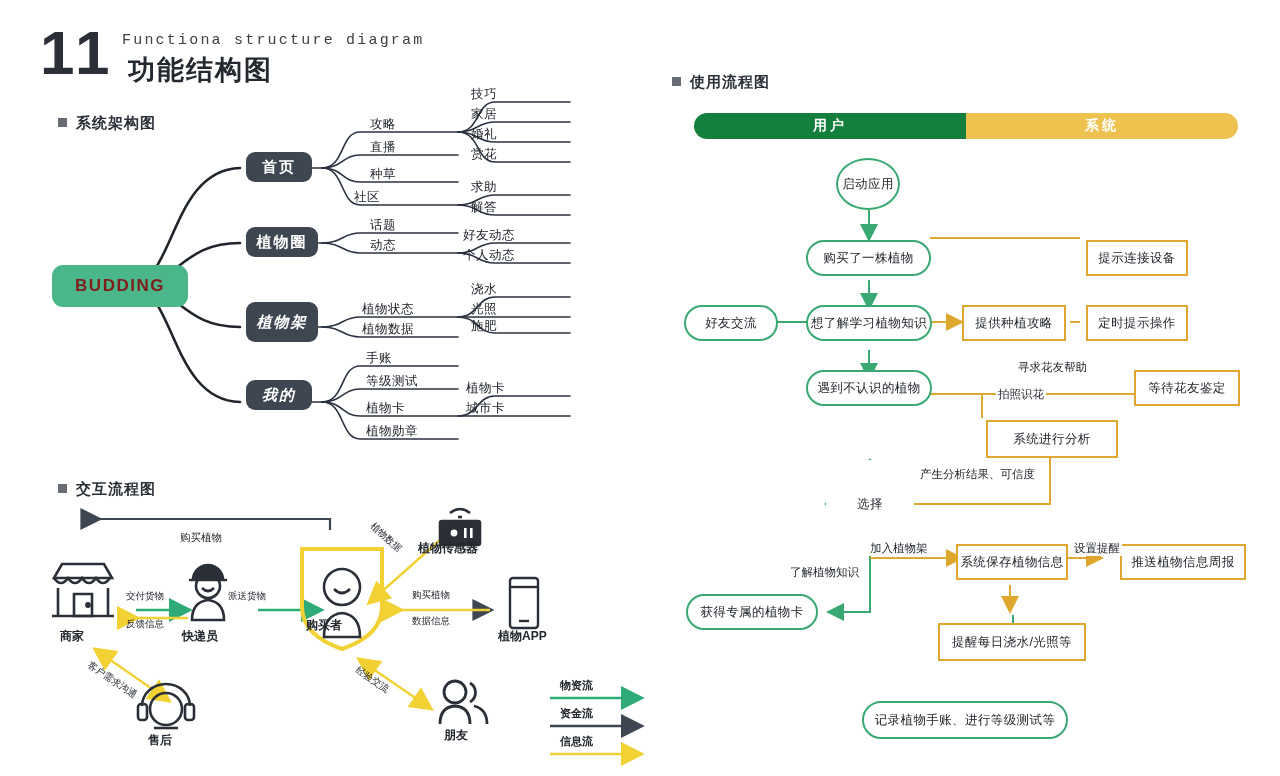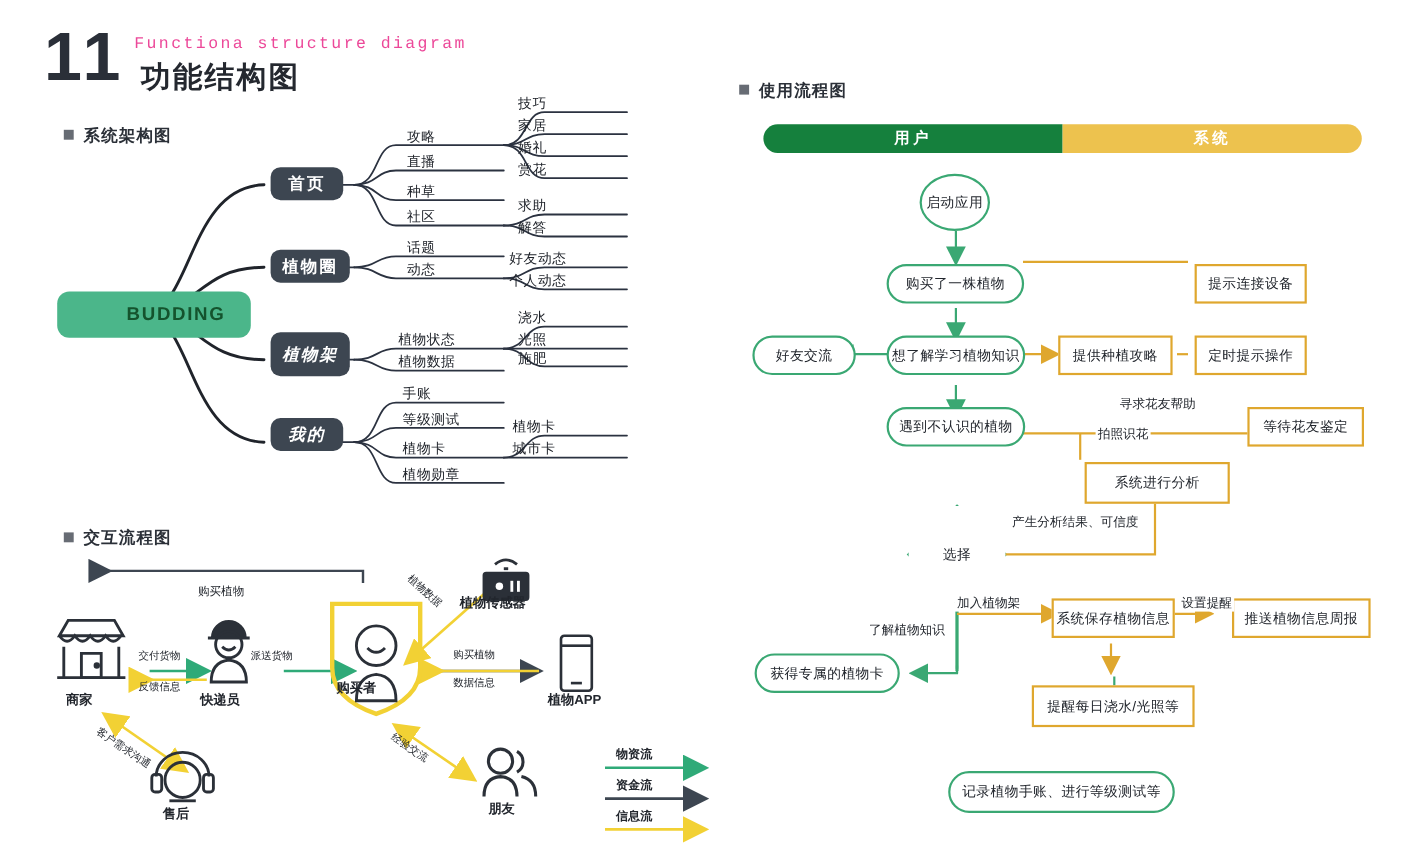--- a/index.html
+++ b/index.html
@@ -2,34 +2,34 @@
 <html><head>
 <meta charset="utf-8">
 <style>
   html,body{margin:0;padding:0;background:#ffffff;}
   body{width:1280px;height:776px;position:relative;overflow:hidden;
        font-family:"Liberation Sans","DejaVu Sans",sans-serif;color:#2f3640;}
   .abs{position:absolute;}
   
   #page-number{left:40px;top:22px;font-size:62px;font-weight:700;letter-spacing:4px;
                color:#2a2f38;line-height:1;font-family:"Liberation Sans",sans-serif;}
-  #title-en{left:122px;top:32px;font-size:15px;letter-spacing:2.2px;color:#ec4899;
+  #title-en{left:122px;top:32px;font-size:15px;letter-spacing:2.2px;color:#404040;
             font-family:"Liberation Mono","DejaVu Sans Mono",monospace;}
   #title-cn{left:128px;top:52px;font-size:27px;font-weight:700;letter-spacing:2px;color:#24282f;}
   
   .sec-head{font-size:15px;font-weight:700;color:#2b3038;letter-spacing:1px;white-space:nowrap;}
   .sec-head .bullet{display:inline-block;width:9px;height:9px;background:#676c74;
                     margin-right:9px;vertical-align:1px;}
   
   .node-box{position:absolute;background:#3d4651;border-radius:9px;color:#fff;
             font-size:15px;font-weight:700;letter-spacing:2px;display:flex;
             align-items:center;justify-content:center;}
-  #root-node{position:absolute;background:#4bb68a;border-radius:11px;color:#14532d;
+  #root-node{position:absolute;background:#4bb68a;border-radius:11px;color:#7f1d1d;
              font-size:17px;font-weight:700;letter-spacing:1.5px;
-             display:flex;align-items:center;justify-content:center;padding-left:40px;}
+             display:flex;align-items:center;justify-content:center;}
   .leaf{position:absolute;font-size:12.5px;color:#20242b;white-space:nowrap;letter-spacing:.5px;}
   
   #lane-user,#lane-system{position:absolute;height:26px;display:flex;align-items:center;
         justify-content:center;color:#fff;font-size:14px;font-weight:700;letter-spacing:3px;}
   #lane-user{background:#15803d;border-radius:13px 0 0 13px;}
   #lane-system{background:#edc24e;border-radius:0 13px 13px 0;}
   .fnode{position:absolute;display:flex;align-items:center;justify-content:center;
          font-size:12.5px;color:#22262d;white-space:nowrap;letter-spacing:.4px;
          background:#fff;box-sizing:border-box;}
   .fnode.green{border:2px solid #3aa873;border-radius:20px;}
@@ -116,21 +116,21 @@
 <div id="root-node" style="left:52px;top:265px;width:136px;height:42px;">BUDDING</div>
 
 <div class="node-box" style="left:246px;top:152px;width:66px;height:30px;">首页</div>
 <div class="node-box" style="left:246px;top:227px;width:72px;height:30px;">植物圈</div>
 <div class="node-box" style="left:246px;top:302px;width:72px;height:40px;font-style:italic;">植物架</div>
 <div class="node-box" style="left:246px;top:380px;width:66px;height:30px;font-style:italic;">我的</div>
 
 <div class="leaf" style="left:370px;top:116px;">攻略</div>
 <div class="leaf" style="left:370px;top:139px;">直播</div>
 <div class="leaf" style="left:370px;top:166px;">种草</div>
-<div class="leaf" style="left:370px;top:189px;">社区</div>
+<div class="leaf" style="left:354px;top:189px;">社区</div>
 
 <div class="leaf" style="left:471px;top:86px;text-align:center;">技巧</div>
 <div class="leaf" style="left:471px;top:106px;">家居</div>
 <div class="leaf" style="left:471px;top:126px;">婚礼</div>
 <div class="leaf" style="left:471px;top:146px;">赏花</div>
 <div class="leaf" style="left:471px;top:179px;">求助</div>
 <div class="leaf" style="left:471px;top:199px;">解答</div>
 
 <div class="leaf" style="left:370px;top:217px;">话题</div>
 <div class="leaf" style="left:370px;top:237px;">动态</div>

